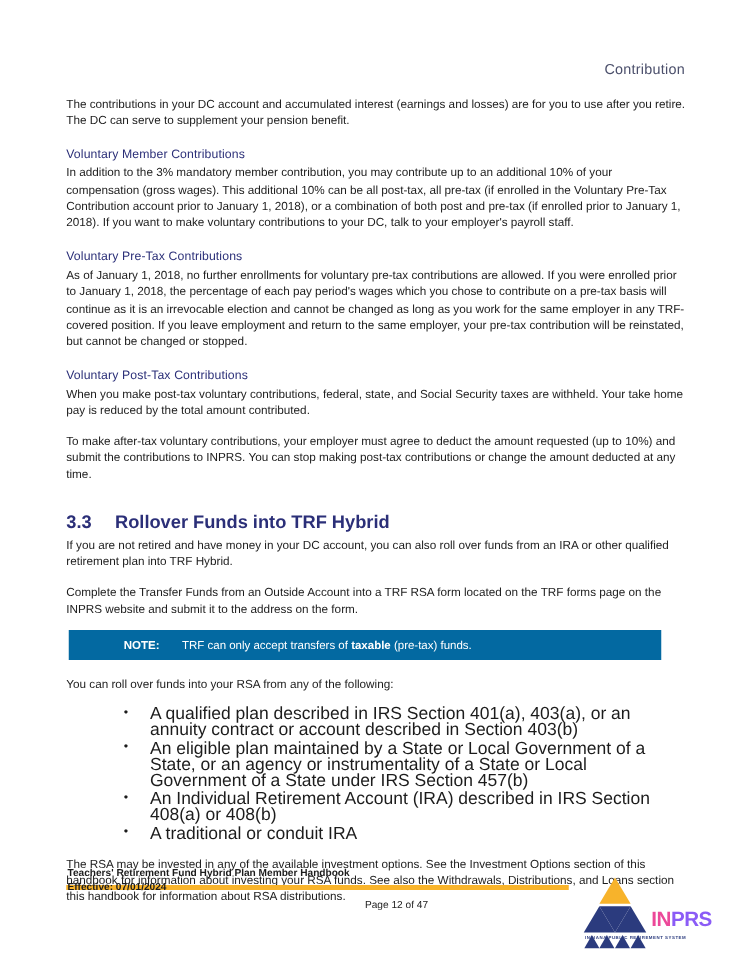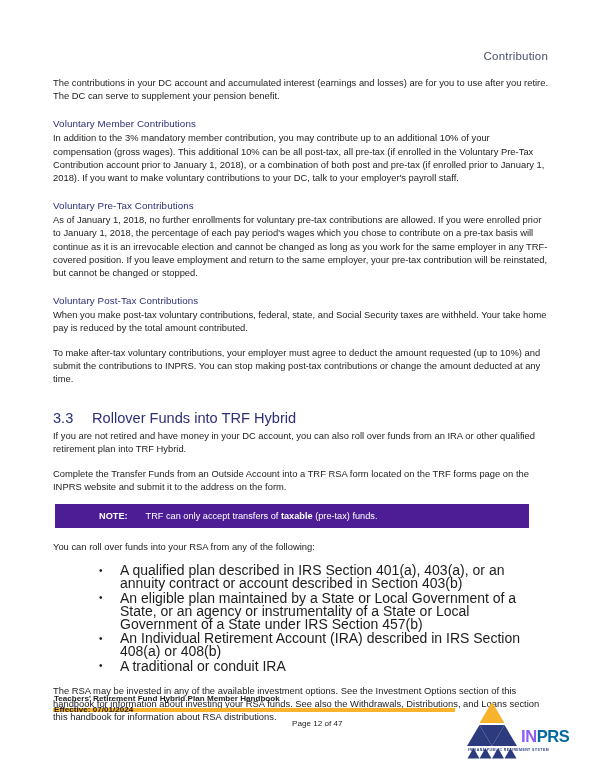--- a/index.html
+++ b/index.html
@@ -48,34 +48,34 @@
     font-size: 9.8px;
     line-height: 13px;
     font-weight: normal;
     color: #2b2f78;
     letter-spacing: 0.1px;
   }
   h2.section {
     margin: 0 0 1px 0;
     font-size: 14.6px;
     line-height: 19px;
-    font-weight: normal;
+    font-weight: bold;
     color: #2b2f78;
   }
   h2.section .num {
     display: inline-block;
     min-width: 39px;
   }
   .spacer-lg { height: 13px; }
   .spacer-sm { height: 4px; }
   strong { font-weight: normal; }
 
   
   .note-box {
-    background: #4c1d95;
+    background: #0369a1;
     color: #ffffff;
     width: 474px;
     box-sizing: border-box;
     padding: 6px 0 6px 44px;
     margin: 3px 0 12px 2px;
     font-size: 9.2px;
     line-height: 12px;
   }
   .note-label {
     font-weight: bold;
@@ -144,22 +144,22 @@
   }
   .logo-wordmark {
     position: absolute;
     left: 55px;
     top: 28px;
     font-size: 16.5px;
     font-weight: bold;
     letter-spacing: -0.4px;
     line-height: 16px;
   }
-  .logo-wordmark .in { color: #8b5cf6; }
-  .logo-wordmark .prs { color: #0369a1; }
+  .logo-wordmark .in { color: #ec4899; }
+  .logo-wordmark .prs { color: #8b5cf6; }
   .logo-tag {
     position: absolute;
     left: 2px;
     top: 48px;
     font-size: 3.5px;
     letter-spacing: 0.42px;
     color: #2b3b7e;
     font-weight: bold;
     white-space: nowrap;
   }

